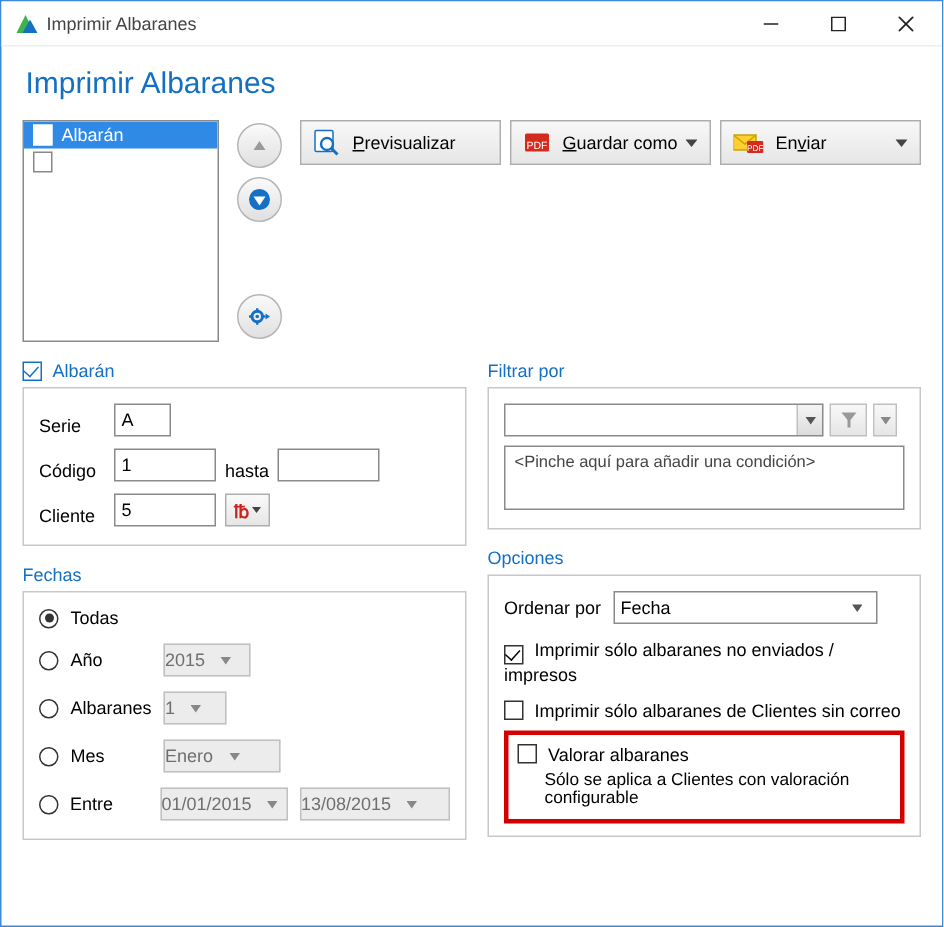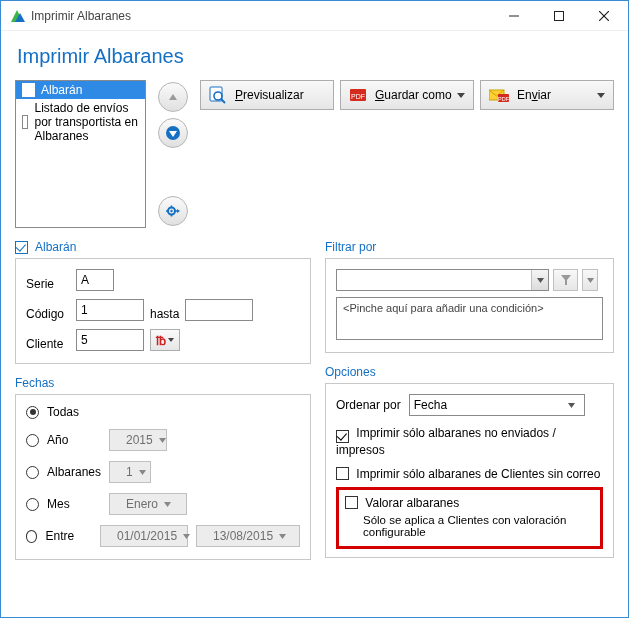--- a/index.html
+++ b/index.html
@@ -235,21 +235,21 @@
   .radio.checked::after {
     content: "";
     width: 6px; height: 6px; border-radius: 50%; background: #333;
   }
   .combo-dis {
     height: 22px;
     border: 1px solid #c0c0c0;
     background: #ececec;
     color: #6f6f6f;
     display: inline-flex; align-items: center;
-    padding: 0 16px;
+    padding: 0 0;
     font-size: 12px;
   }
   .combo-dis .dd {
     width: 16px; display:flex;align-items:center;justify-content:center;
     margin-left: 6px;
   }
 
   .sel {
     height: 22px;
     border: 1px solid #8a8a8a;
@@ -309,21 +309,20 @@
 
     <div class="top-row">
 
       <div class="report-list">
         <div class="report-item selected">
           <span class="doc-ic"></span>
           <span>Albarán</span>
         </div>
         <div class="report-item">
           <span class="doc-ic"></span>
-          <span>Listado de envíos por transportista en Albaranes</span>
         </div>
       </div>
 
       <div class="side-buttons">
         <div>
           <div class="round-btn" style="margin-bottom:6px;">
             <svg width="12" height="12">
                 <polygon points="6,3 10,9 2,9" fill="#9a9a9a"></polygon>
               </svg>
           </div>

